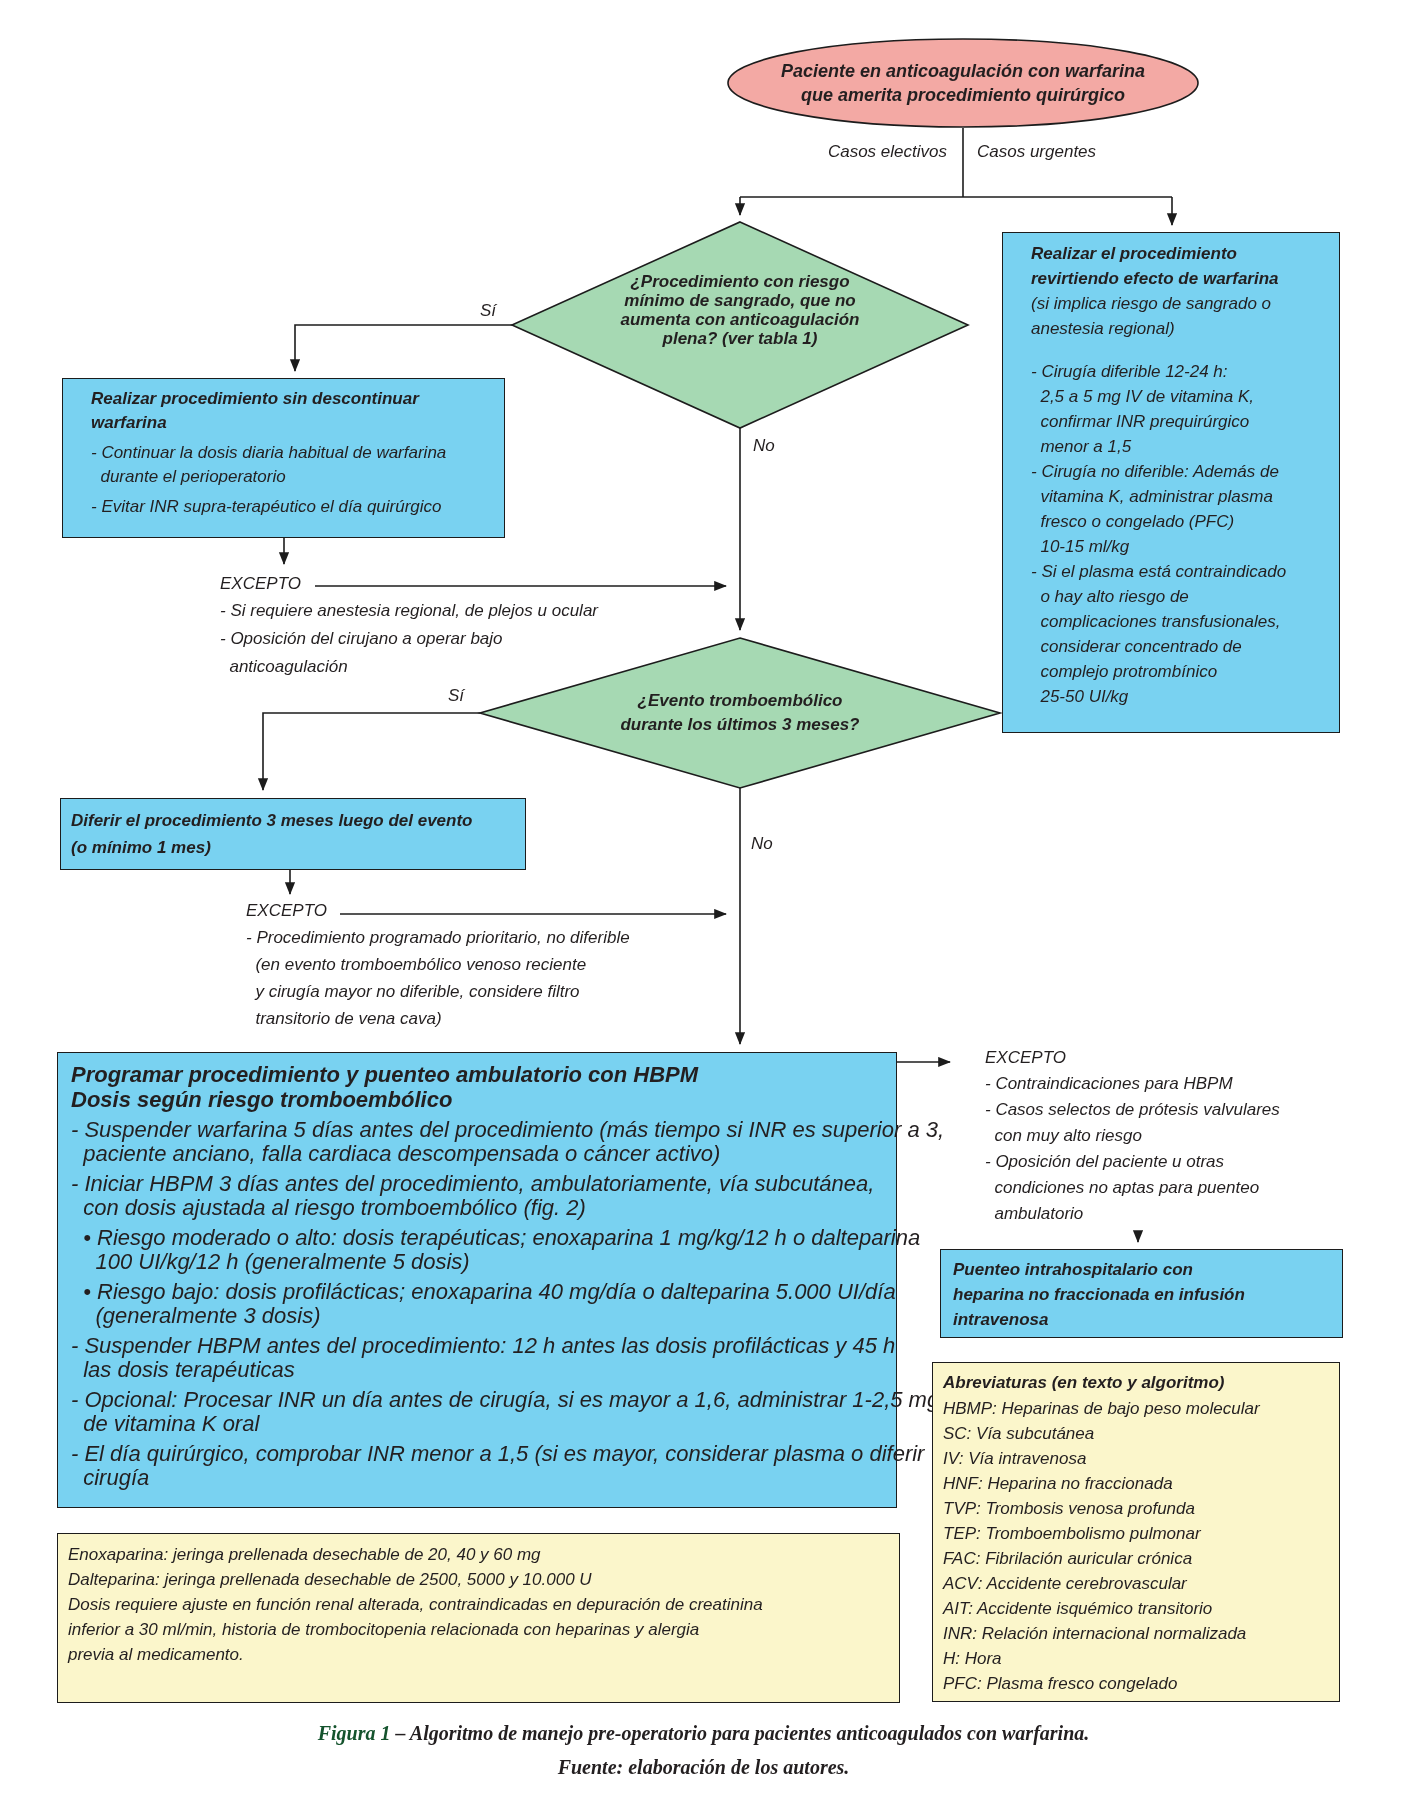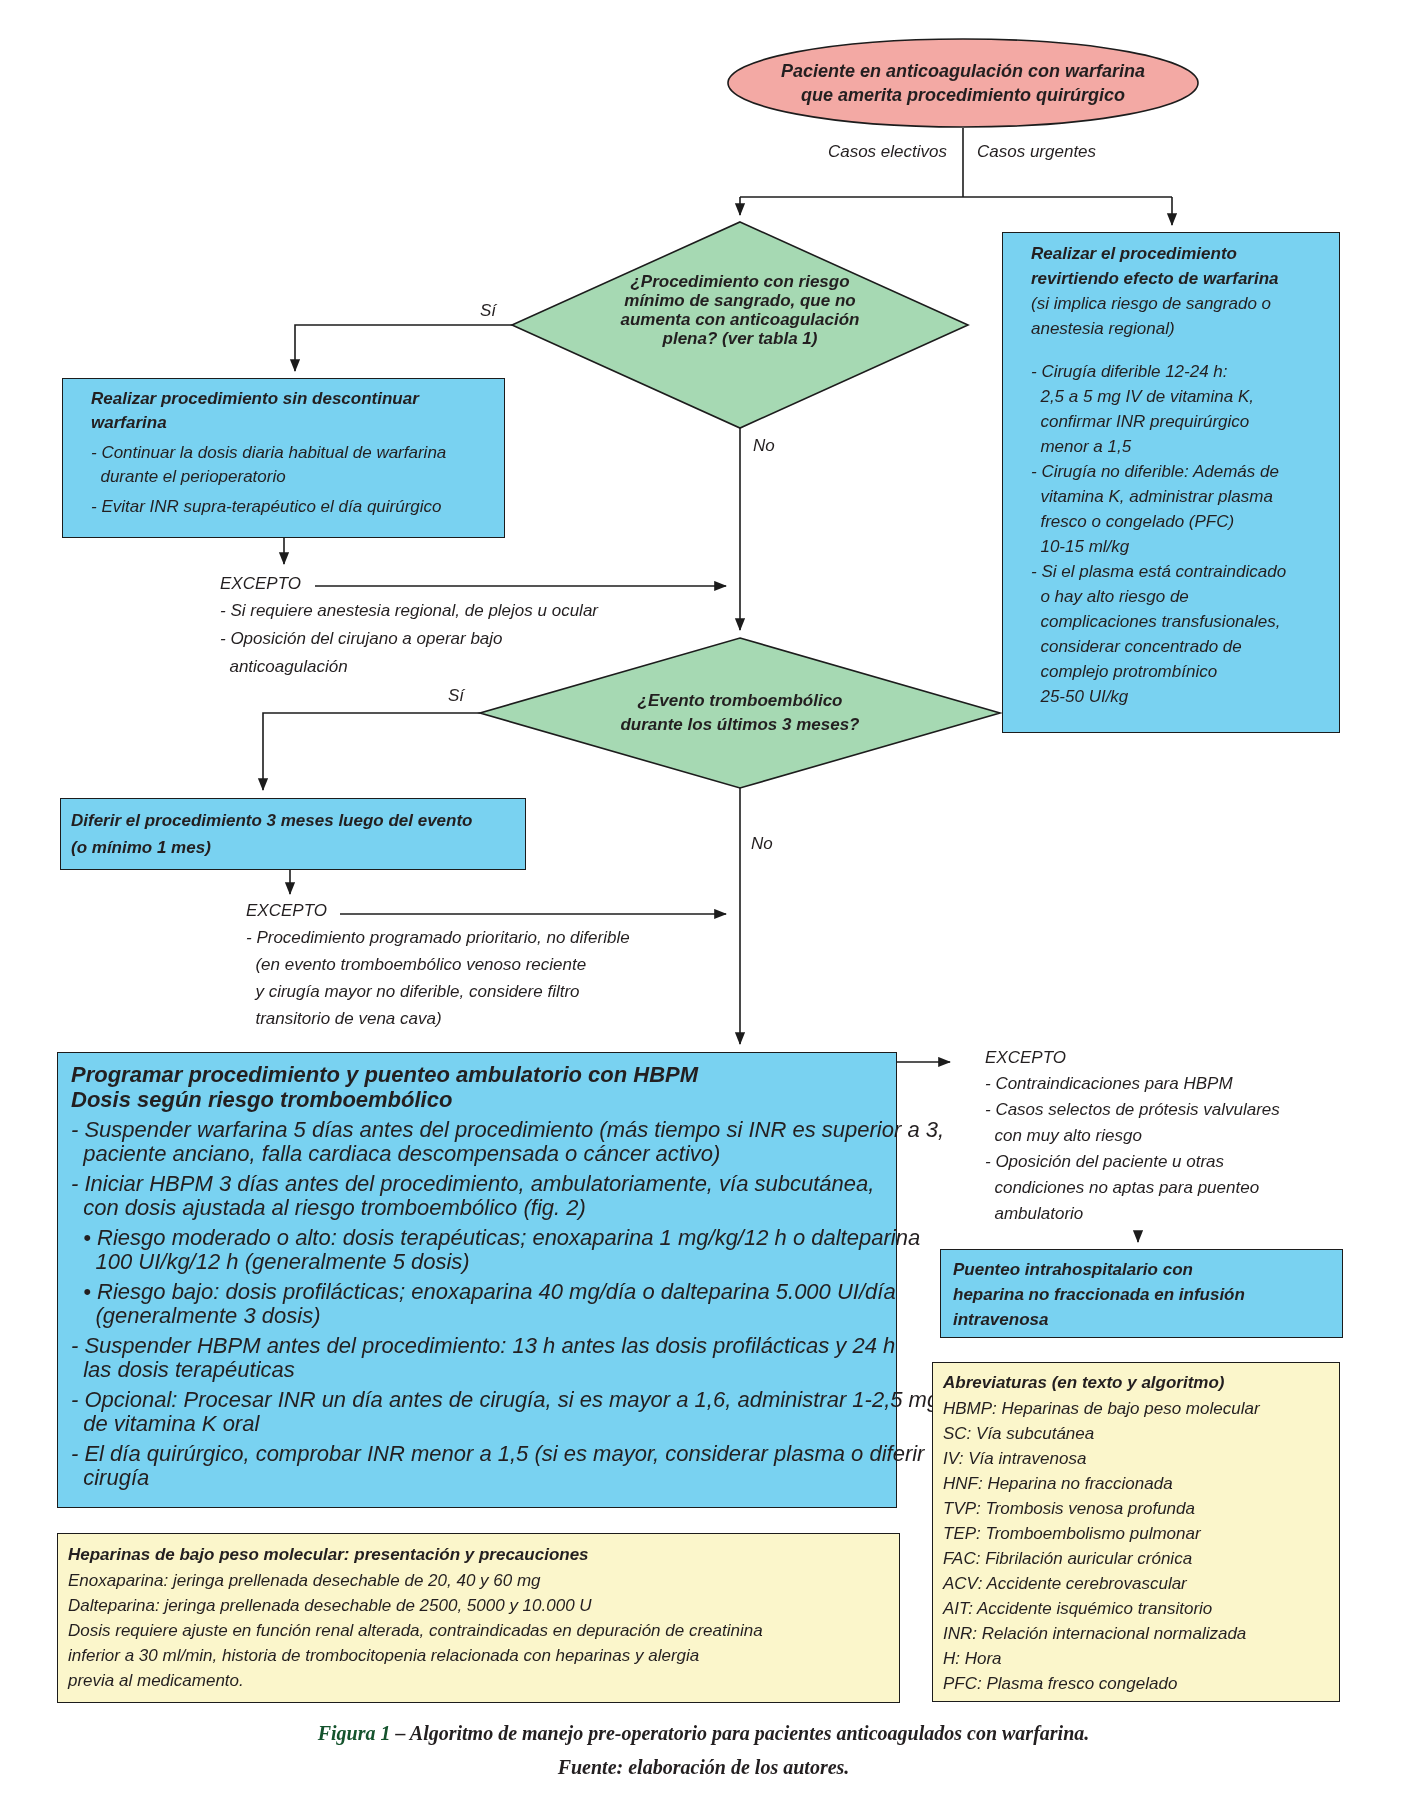--- a/index.html
+++ b/index.html
@@ -137,21 +137,21 @@
     <div class="b lines ttl">Programar procedimiento y puenteo ambulatorio con HBPM
 Dosis según riesgo tromboembólico</div>
     <div class="lines para">- Suspender warfarina 5 días antes del procedimiento (más tiempo si INR es superior a 3,
   paciente anciano, falla cardiaca descompensada o cáncer activo)</div>
     <div class="lines para">- Iniciar HBPM 3 días antes del procedimiento, ambulatoriamente, vía subcutánea,
   con dosis ajustada al riesgo tromboembólico (fig. 2)</div>
     <div class="lines para">  • Riesgo moderado o alto: dosis terapéuticas; enoxaparina 1 mg/kg/12 h o dalteparina
     100 UI/kg/12 h (generalmente 5 dosis)</div>
     <div class="lines para">  • Riesgo bajo: dosis profilácticas; enoxaparina 40 mg/día o dalteparina 5.000 UI/día
     (generalmente 3 dosis)</div>
-    <div class="lines para">- Suspender HBPM antes del procedimiento: 13 h antes las dosis profilácticas y 24 h
+    <div class="lines para">- Suspender HBPM antes del procedimiento: 12 h antes las dosis profilácticas y 45 h
   las dosis terapéuticas</div>
     <div class="lines para">- Opcional: Procesar INR un día antes de cirugía, si es mayor a 1,6, administrar 1-2,5 mg
   de vitamina K oral</div>
     <div class="lines">- El día quirúrgico, comprobar INR menor a 1,5 (si es mayor, considerar plasma o diferir
   cirugía</div>
   </div>
 
   <div class="lbl excepto excepto3" style="left:985px;top:1045px;">
     <div class="exlabel">EXCEPTO</div>
     <div class="lines">- Contraindicaciones para HBPM
@@ -178,21 +178,20 @@
 PFC: Plasma fresco congelado</div>
   </div>
 
   <div class="node blue" style="left:940px;top:1249px;width:403px;height:89px;padding:7px 12px;">
     <div class="b lines" style="line-height:25px;">Puenteo intrahospitalario con
 heparina no fraccionada en infusión
 intravenosa</div>
   </div>
 
   <div class="node yellow t-hep" style="left:57px;top:1533px;width:843px;height:170px;padding:8px 10px;">
-    <div class="b ttl">Heparinas de bajo peso molecular: presentación y precauciones</div>
     <div class="lines">Enoxaparina: jeringa prellenada desechable de 20, 40 y 60 mg
 Dalteparina: jeringa prellenada desechable de 2500, 5000 y 10.000 U
 Dosis requiere ajuste en función renal alterada, contraindicadas en depuración de creatinina
 inferior a 30 ml/min, historia de trombocitopenia relacionada con heparinas y alergia
 previa al medicamento.</div>
   </div>
 
   <div class="caption" style="top:1722px;">
     <span class="figura-blue">Figura 1</span>
     <span>– Algoritmo de manejo pre-operatorio para pacientes anticoagulados con warfarina.</span>

